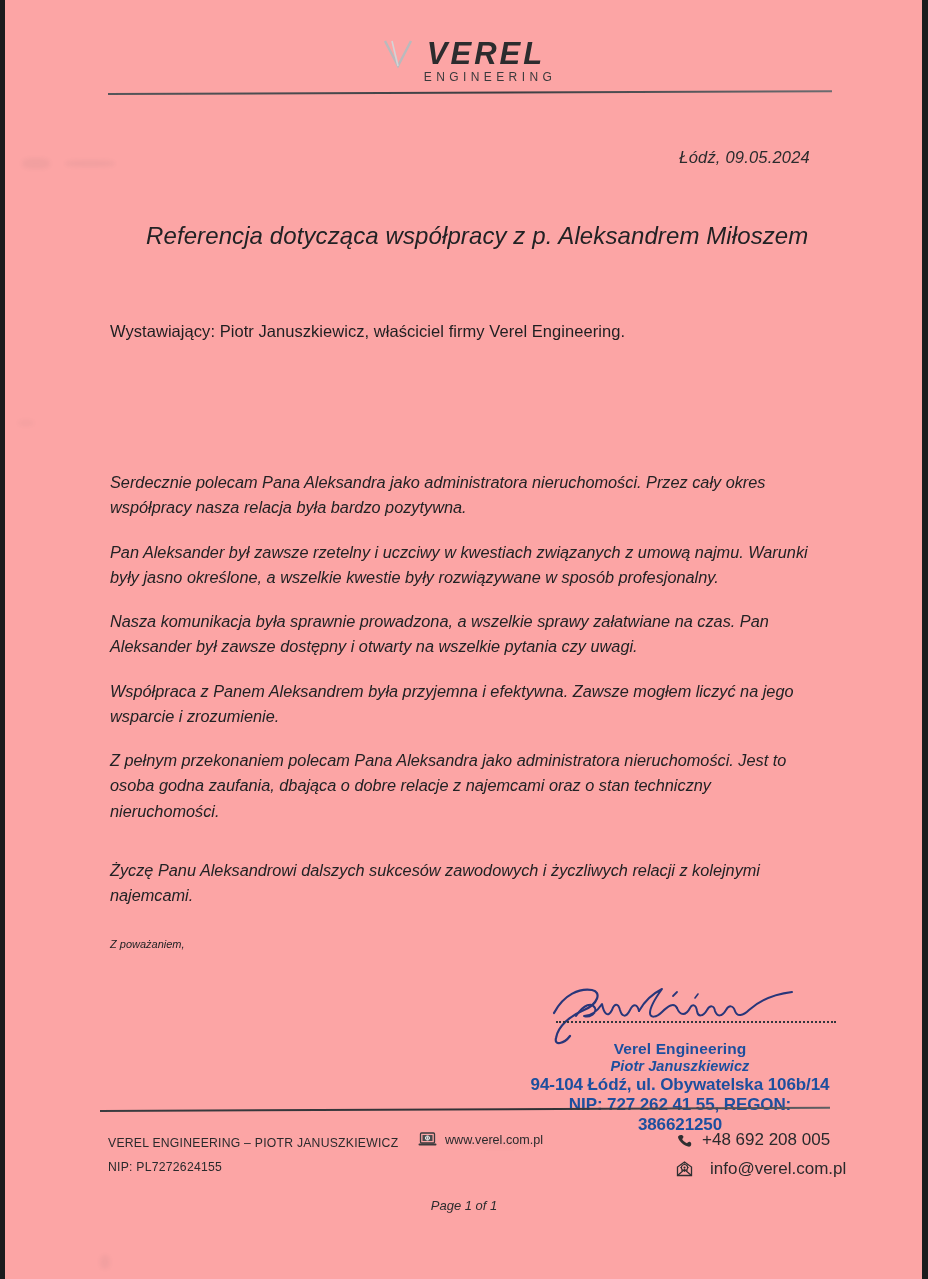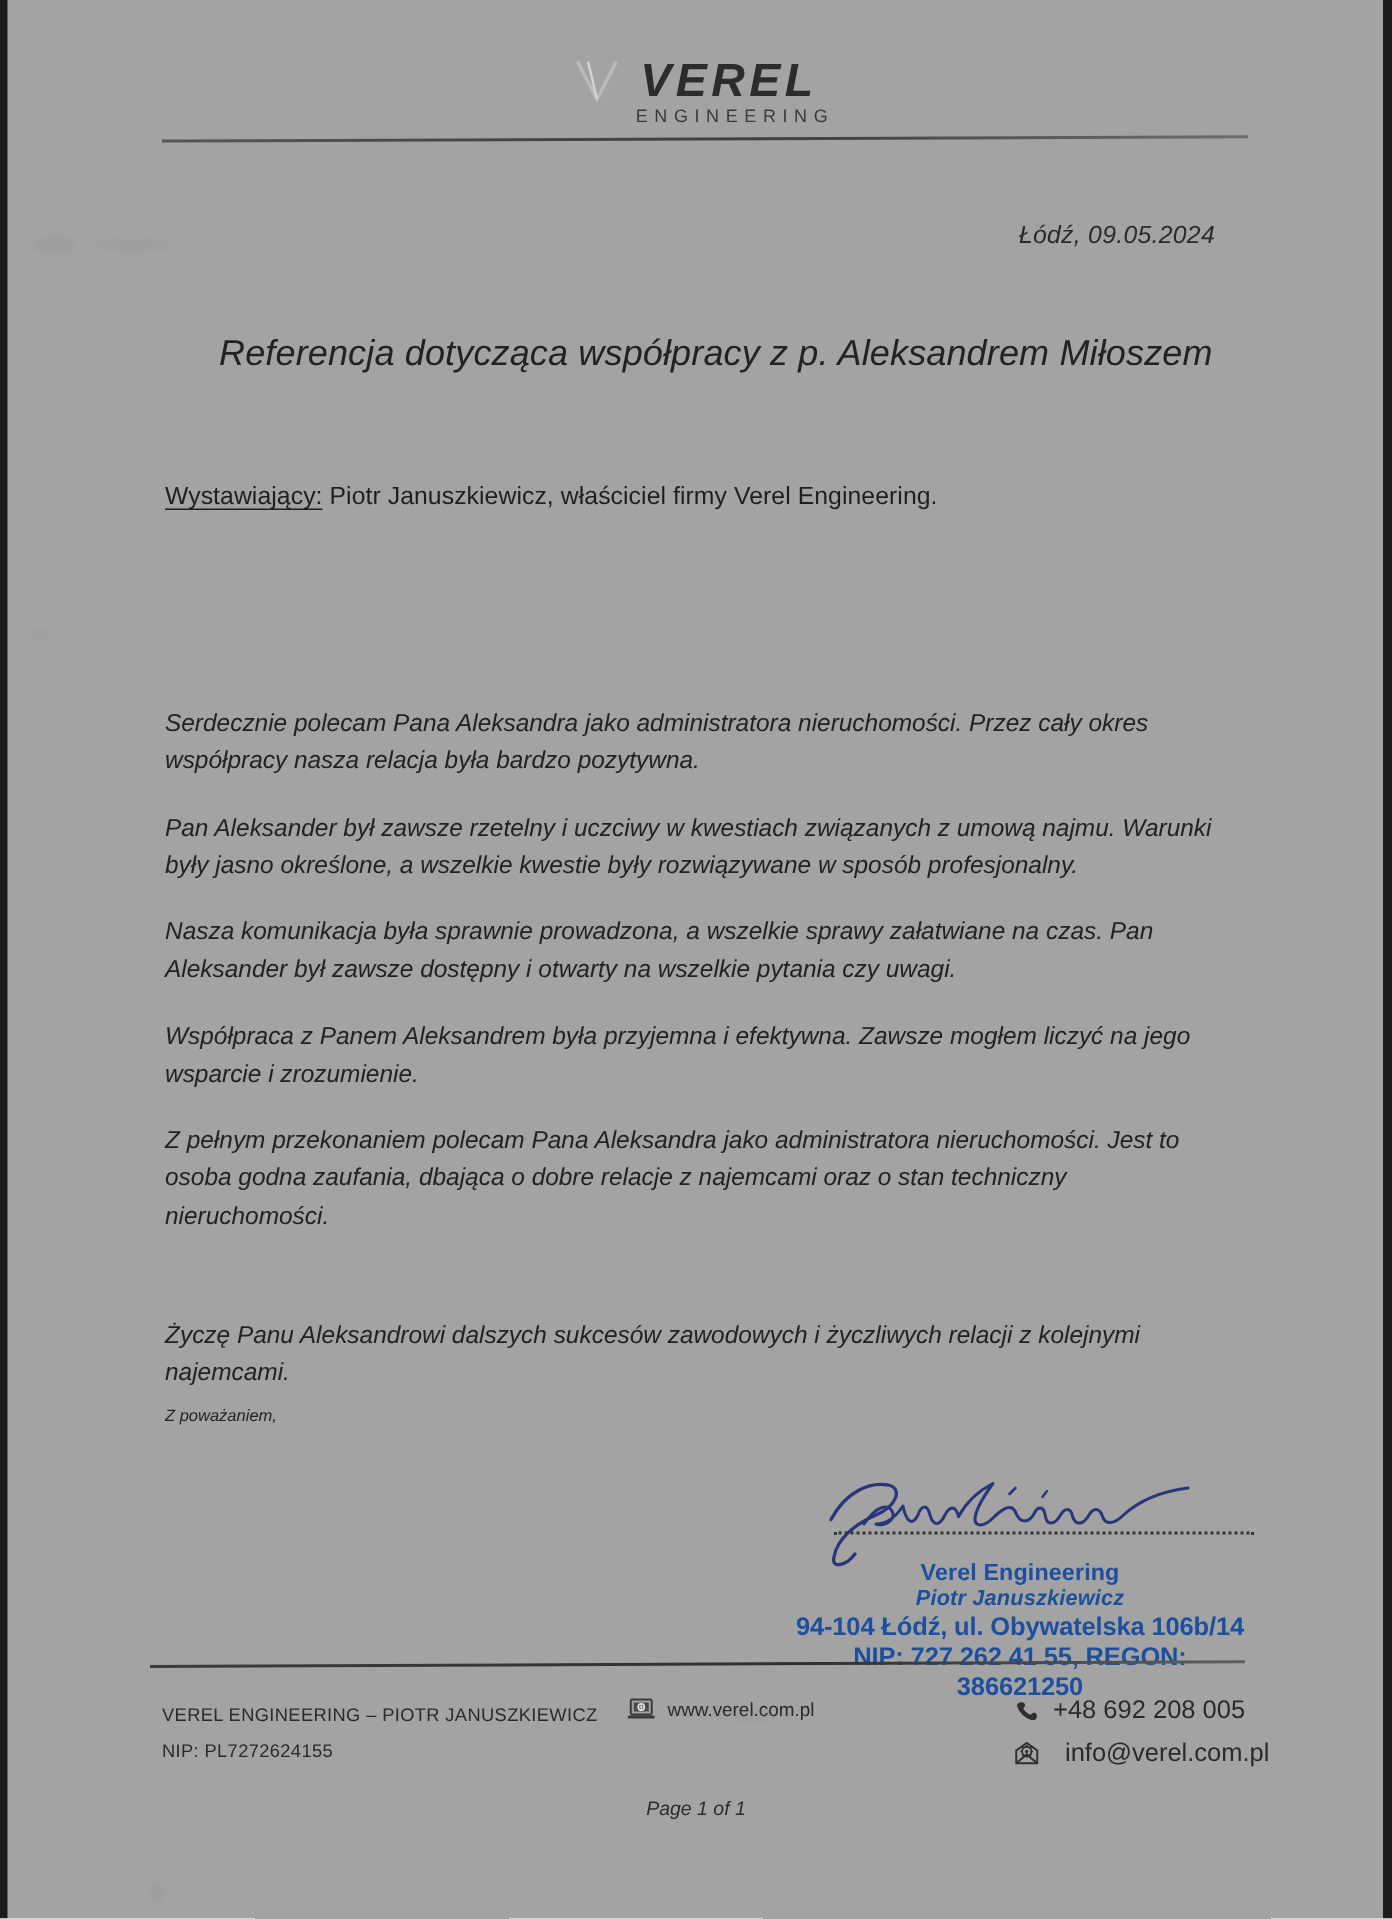--- a/index.html
+++ b/index.html
@@ -7,21 +7,21 @@
     padding: 0;
     background: #ffffff;
   }
   body {
     font-family: "Liberation Sans", sans-serif;
   }
   .page {
     position: relative;
     width: 928px;
     height: 1279px;
-    background: #a3a3a3;
+    background: #fca5a5;
     overflow: hidden;
     box-sizing: border-box;
   }
   
   .scan-edge-left {
     position: absolute;
     left: 0; top: 0;
     width: 5px; height: 1279px;
     background: #1b1c1e;
   }
@@ -125,40 +125,39 @@
     width: 720px;
   }
   .meta-row {
     font-size: 16.5px;
     color: #1f1f21;
     line-height: 1.35;
     margin-bottom: 18px;
     letter-spacing: .05px;
   }
   .meta-label {
-    text-decoration: underline;
     text-underline-offset: 2.5px;
   }
 
   
   .body-copy {
     position: absolute;
     left: 110px;
     top: 470px;
     width: 712px;
   }
   .para {
     font-style: italic;
     font-size: 16.3px;
     line-height: 1.55;
     color: #222224;
     margin: 0 0 19px 0;
     letter-spacing: 0px;
   }
-  .para.spaced-extra { margin-bottom: 54px; }
+  .para.spaced-extra { margin-bottom: 34px; }
   .closing {
     position: absolute;
     left: 110px;
     top: 938px;
     font-style: italic;
     font-size: 11px;
     color: #222224;
   }
 
   

